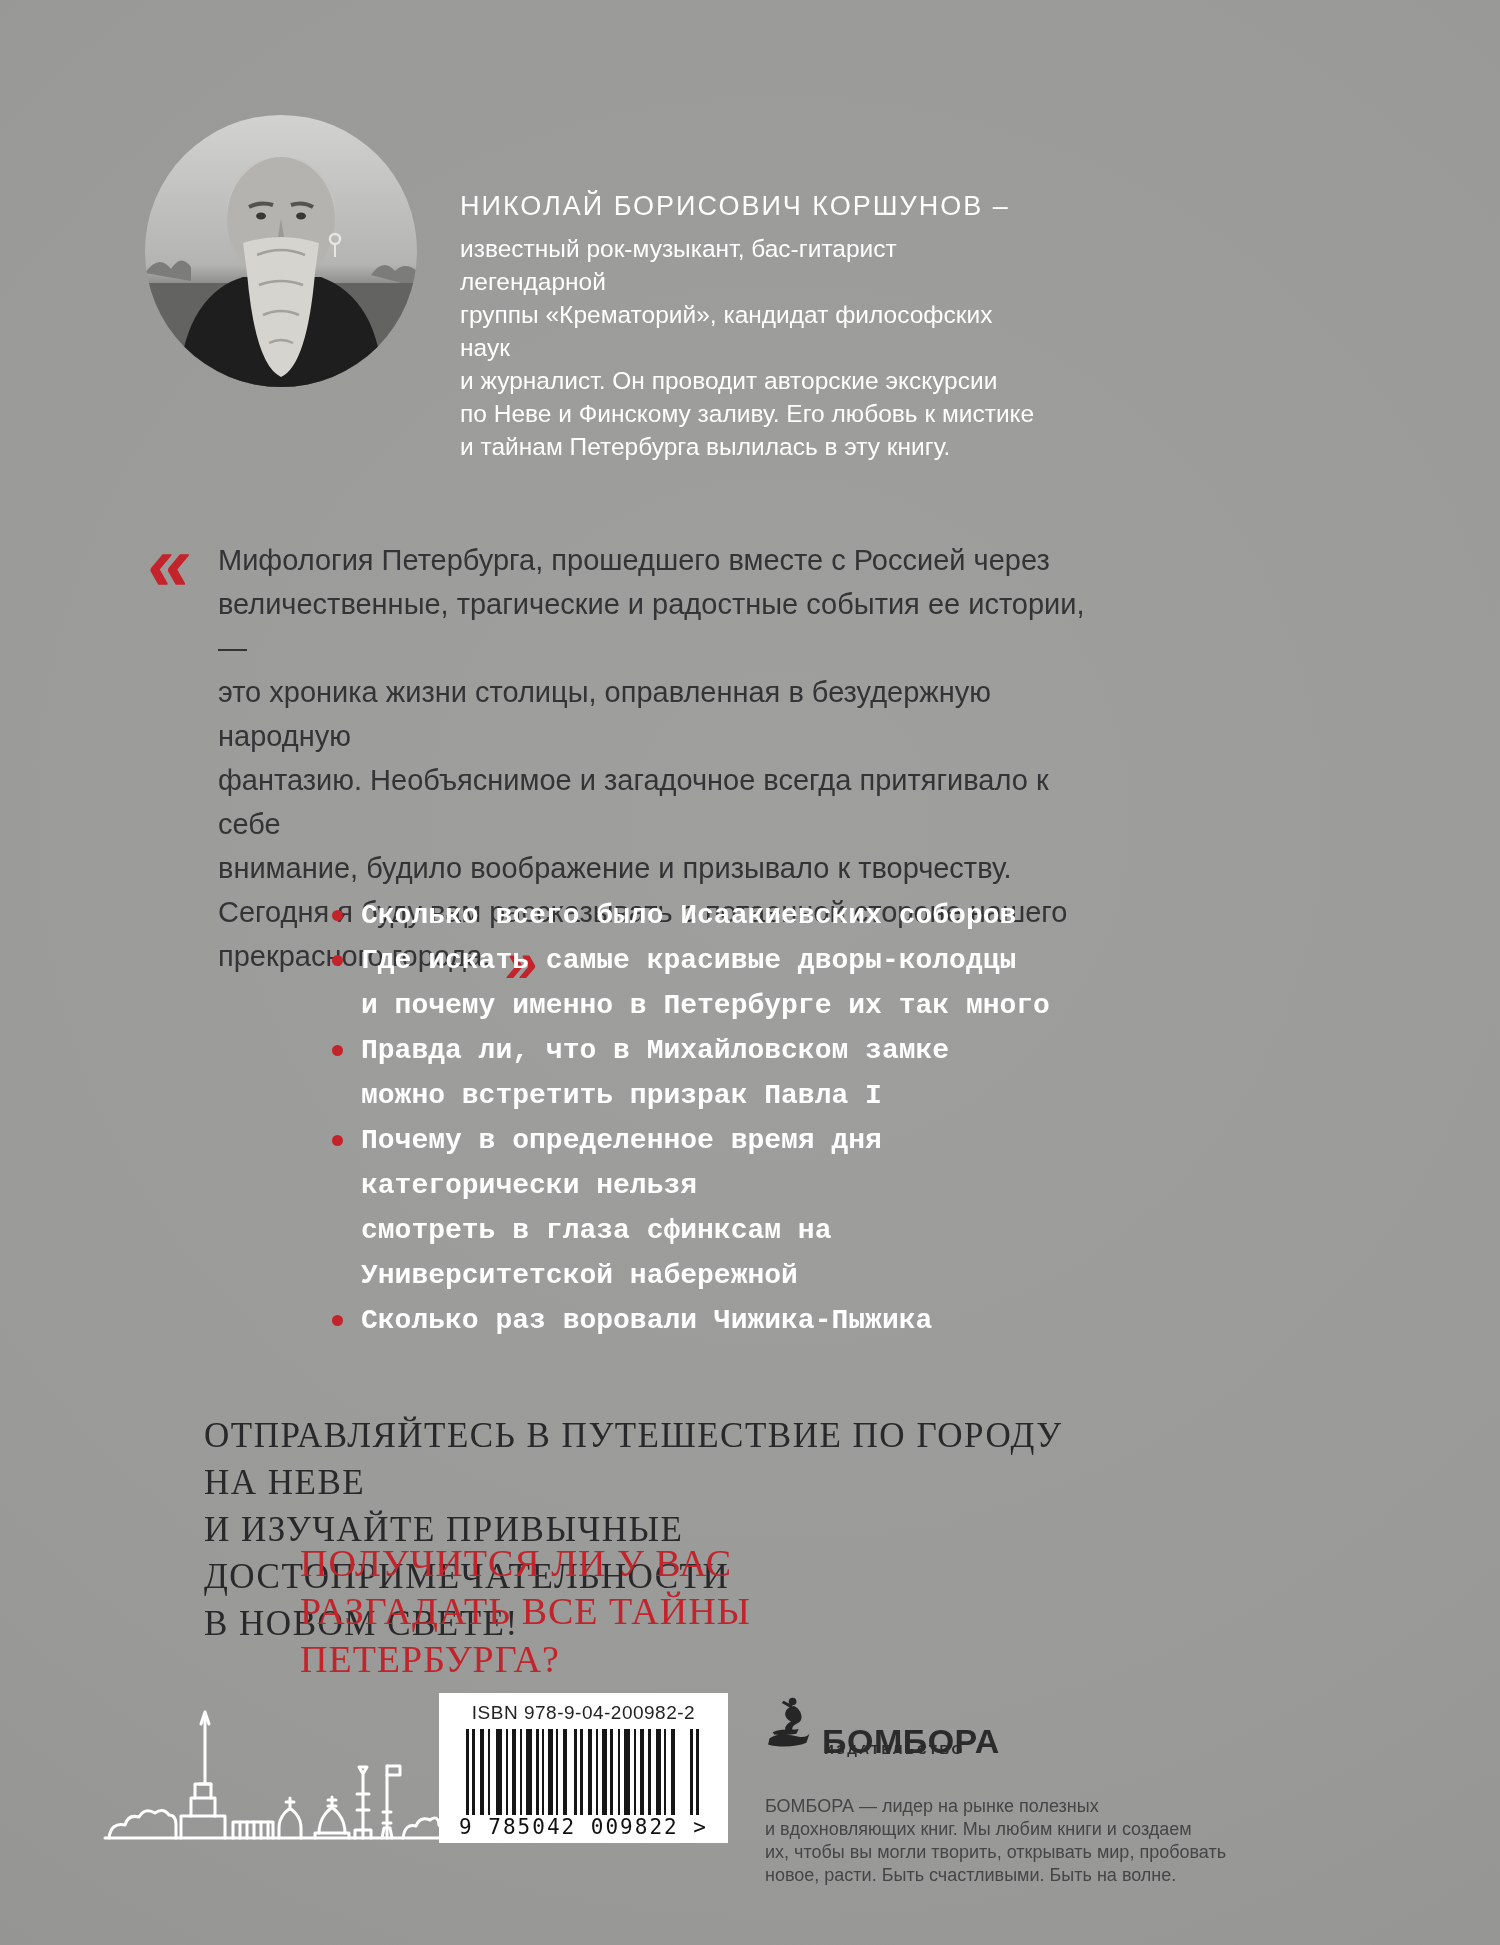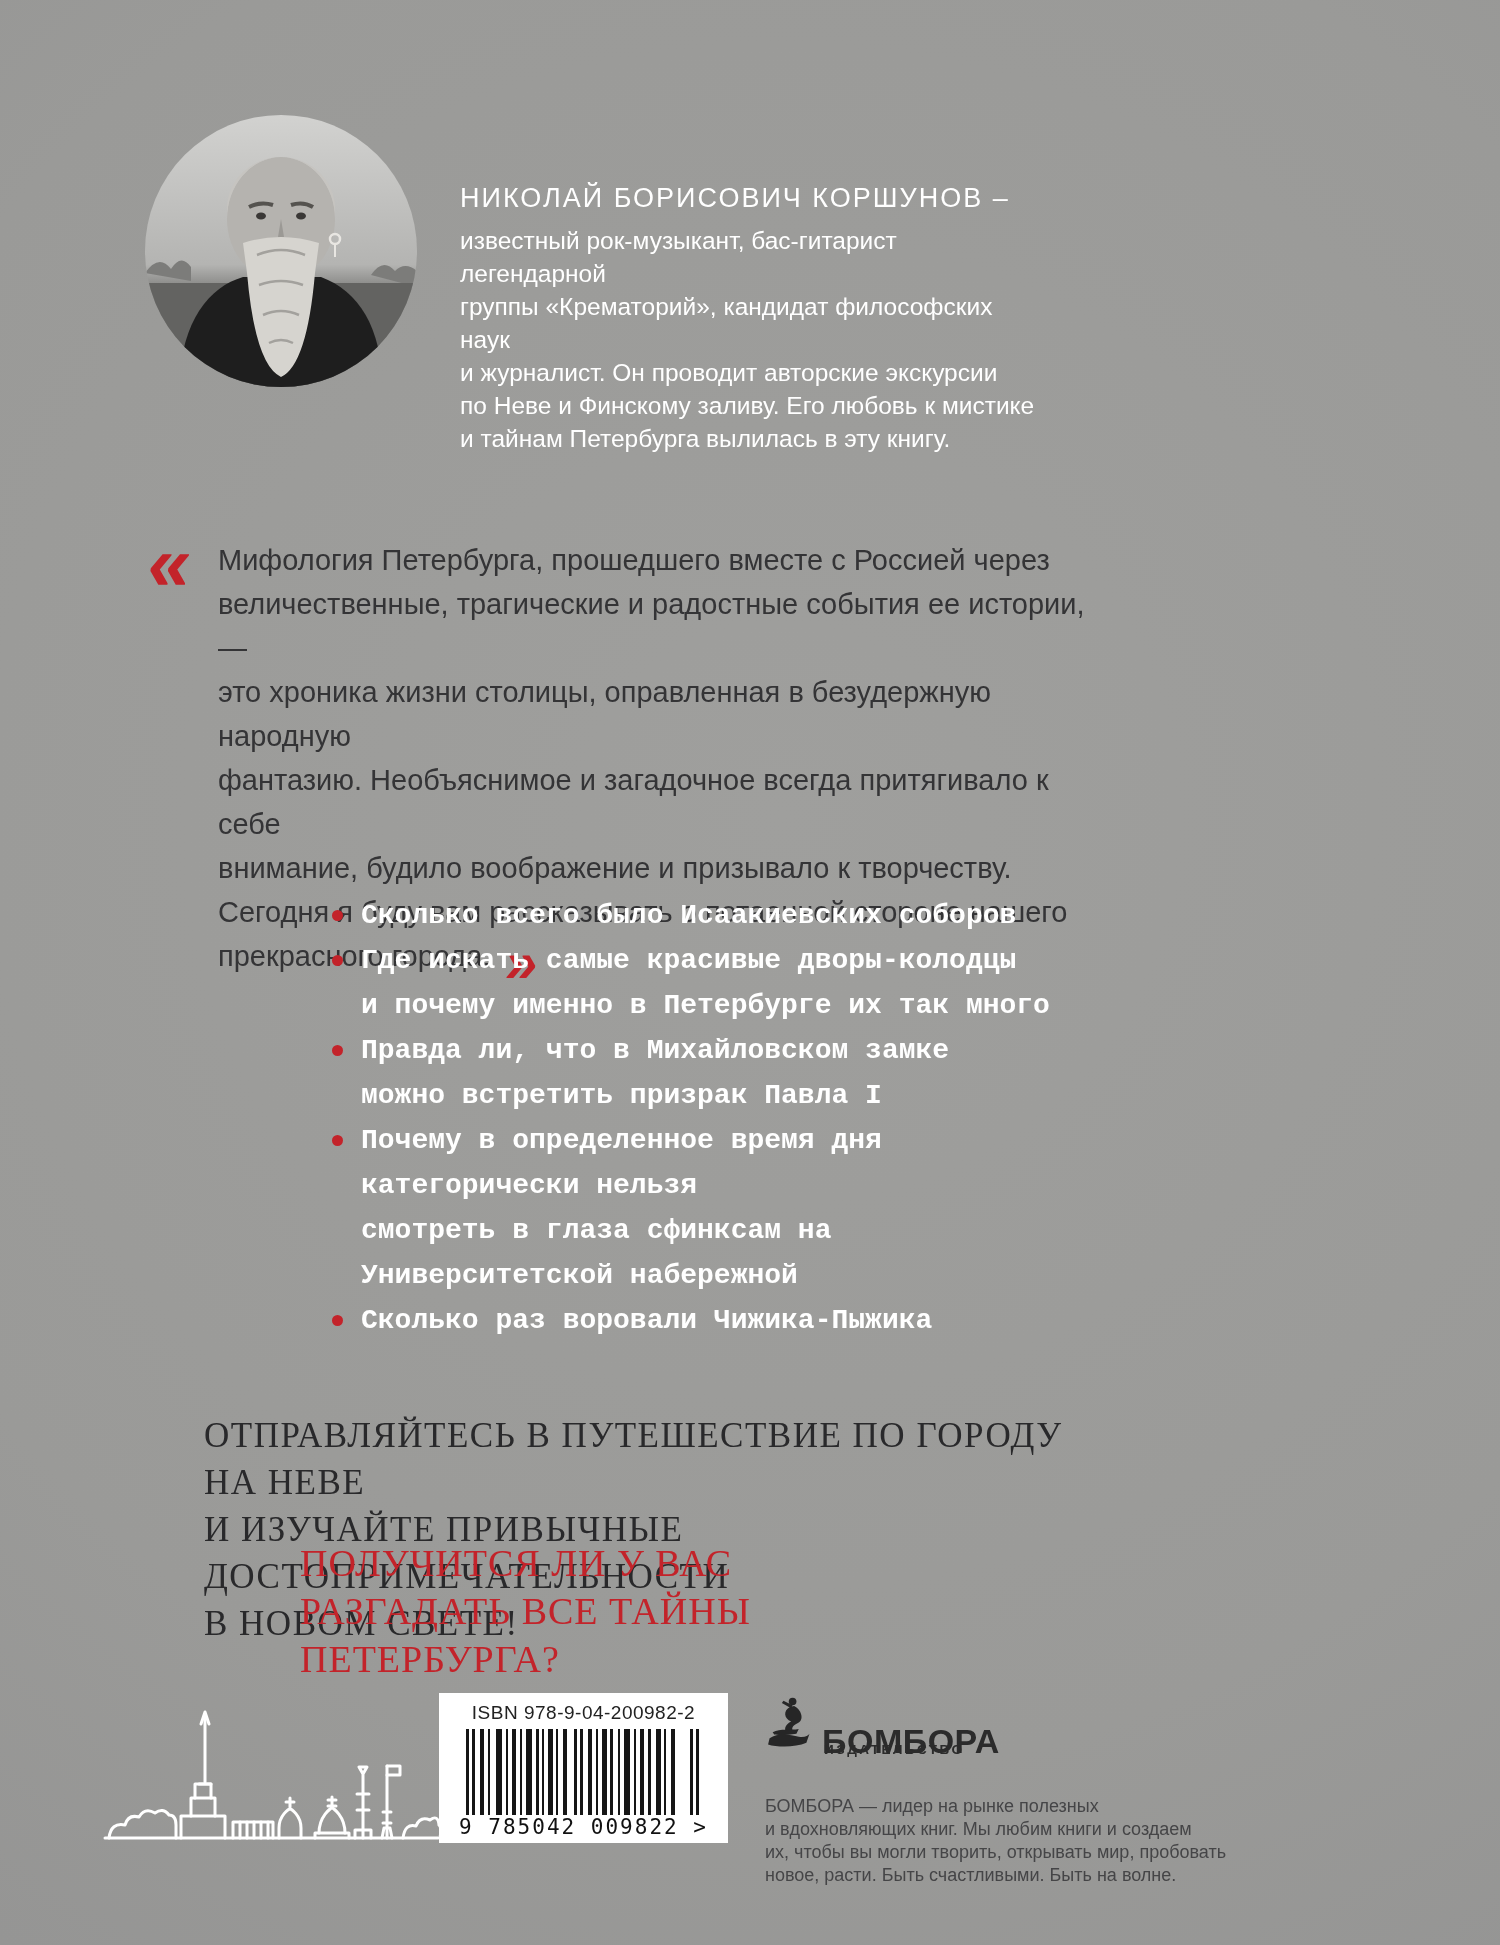--- a/index.html
+++ b/index.html
@@ -5,21 +5,21 @@
   html,body{margin:0;padding:0;}
   body{width:1500px;height:1945px;font-family:"Liberation Sans",sans-serif;}
   .cover{
     position:relative;width:1500px;height:1945px;overflow:hidden;
     background:radial-gradient(120% 90% at 52% 42%, #9f9f9d 0%, #9a9a98 55%, #909090 100%);
   }
   
   .photo{position:absolute;left:145px;top:115px;width:272px;height:272px;border-radius:50%;overflow:hidden;}
   
   .bio{position:absolute;left:460px;top:183px;width:580px;color:#ffffff;}
-  .bio .name{font-size:27px;letter-spacing:2px;margin:0 0 10px 0;font-weight:500;}
+  .bio .name{font-size:27px;letter-spacing:2px;margin:8px 0 10px 0;font-weight:500;}
   .bio .line{display:block;font-size:24.5px;line-height:33px;font-weight:400;}
   
   .quote{position:absolute;left:148px;top:538px;width:890px;padding-left:70px;}
   .quote-mark-open{
     position:absolute;left:0;top:-14px;color:#c3232a;font-size:78px;font-weight:700;
     transform:skewX(-8deg);line-height:1;
   }
   .quote-text{font-size:29px;line-height:44px;color:#343436;}
   .quote-text .qline{display:block;}
   .quote-mark-close{

